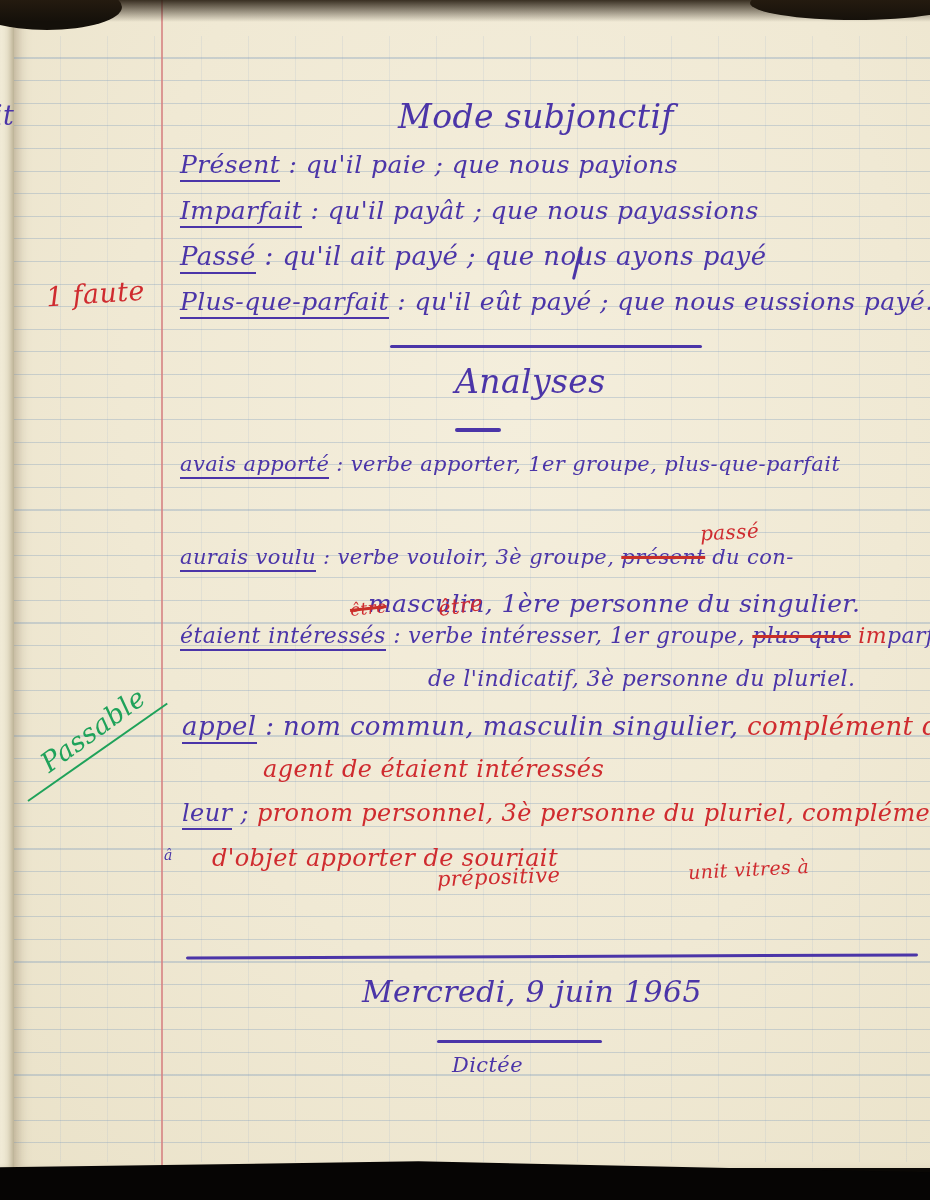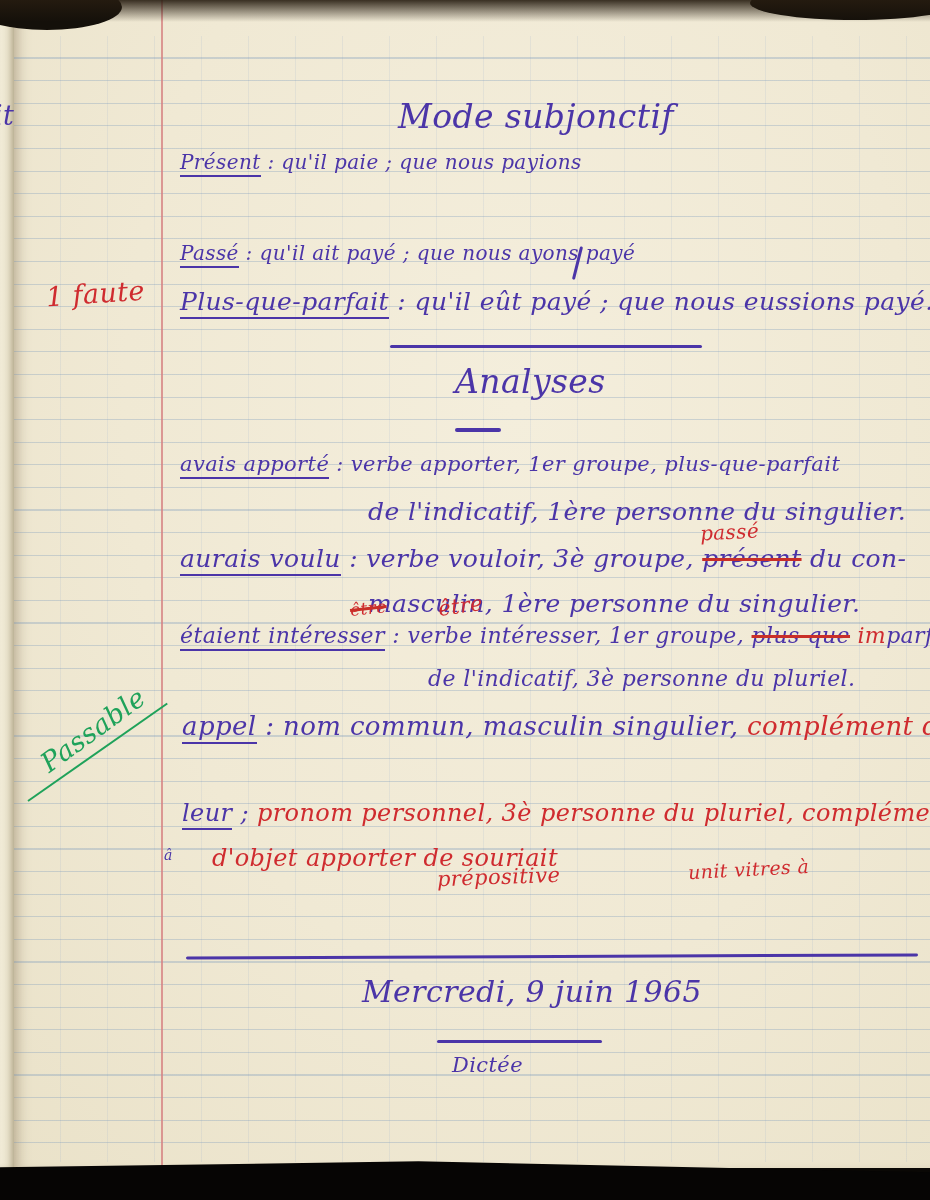--- a/index.html
+++ b/index.html
@@ -49,60 +49,63 @@
   </div>
 
   <div class="margin-line"></div>
 
   <div class="hw violet" style="left:-6px;top:102px;font-size:27px">it</div>
 
   <div class="hw red" style="left:46px;top:280px;font-size:27px;transform:rotate(-4deg)">1 faute</div>
 
   <div class="hw violet" style="left:398px;top:100px;font-size:33px">Mode subjonctif</div>
 
-  <div class="hw violet" style="left:180px;top:152px;font-size:20px">
+  <div class="hw violet" style="left:180px;top:152px;font-size:25px">
     <span class="u">Présent</span><span> : qu'il paie ; que nous payions</span>
   </div>
-  <div class="hw violet" style="left:180px;top:243px;font-size:20px">
+  <div class="hw violet" style="left:180px;top:198px;font-size:25px">
+    <span class="u">Imparfait</span><span> : qu'il payât ; que nous payassions</span>
+  </div>
+  <div class="hw violet" style="left:180px;top:243px;font-size:26px">
     <span class="u">Passé</span><span> : qu'il ait payé ; que nous ayons payé</span>
   </div>
   <div class="pen-slip"></div>
   <div class="hw violet" style="left:180px;top:289px;font-size:25px">
     <span class="u">Plus-que-parfait</span><span> : qu'il eût payé ; que nous eussions payé.</span>
   </div>
 
   <div class="rule" style="left:390px;top:345px;width:312px"></div>
 
   <div class="hw violet" style="left:455px;top:365px;font-size:33px">Analyses</div>
   <div class="rule" style="left:455px;top:428px;width:46px;height:4px"></div>
 
   <div class="hw violet" style="left:180px;top:453px;font-size:21px">
     <span class="u">avais apporté</span><span> : verbe apporter, 1er groupe, plus-que-parfait</span>
   </div>
-  <div class="hw violet" style="left:368px;top:499px;font-size:25px">de l'indicatif, 1ère personne du singulier.</div>
 
   <div class="hw red" style="left:700px;top:522px;font-size:20px;transform:rotate(-3deg)">passé</div>
-  <div class="hw violet" style="left:180px;top:546px;font-size:25px">
+  <div class="hw violet" style="left:180px;top:546px;font-size:21px">
     <span class="u">aurais voulu</span><span> : verbe vouloir, 3è groupe, </span><span class="strike">présent</span><span> du con-</span>
   </div>
   <div class="hw violet" style="left:368px;top:591px;font-size:25px">masculin, 1ère personne du singulier.</div>
 
   <div class="hw red strike" style="left:350px;top:600px;font-size:17px;transform:rotate(-6deg)">être</div>
   <div class="hw red" style="left:438px;top:595px;font-size:21px;transform:rotate(-8deg)">être</div>
   <div class="hw violet" style="left:180px;top:624px;font-size:22px">
-    <span class="u">étaient intéresser</span><span> : verbe intéresser, 1er groupe, </span><span class="strike">plus-que</span> <span class="red">im</span><span>parfait</span>
+    <span class="u">étaient intéressés</span><span> : verbe intéresser, 1er groupe, </span><span class="strike">plus-que</span> <span class="red">im</span><span>parfait</span>
   </div>
   <div class="hw violet" style="left:428px;top:667px;font-size:22px">de l'indicatif, 3è personne du pluriel.</div>
 
   <div class="hw green" style="left:44px;top:752px;font-size:27px;transform:rotate(-36deg);transform-origin:left center">Passable</div>
   <div class="green-line"></div>
 
   <div class="hw violet" style="left:182px;top:713px;font-size:26px">
     <span class="u">appel</span><span> : nom commun, masculin singulier, </span><span class="red">complément d'</span>
   </div>
+  <div class="hw red" style="left:263px;top:757px;font-size:24px">agent de étaient intéressés</div>
 
   <div class="hw violet" style="left:182px;top:801px;font-size:24px">
     <span class="u">leur</span><span> ; </span><span class="red">pronom personnel, 3è personne du pluriel, complément</span>
   </div>
   <div class="hw red" style="left:212px;top:846px;font-size:24px">d'objet apporter de souriait</div>
   <div class="hw violet" style="left:164px;top:848px;font-size:14px">â</div>
 
   <div class="hw red" style="left:437px;top:866px;font-size:21px;transform:rotate(-2deg)">prépositive</div>
   <div class="hw red" style="left:688px;top:860px;font-size:19px;transform:rotate(-3deg)">unit vitres à</div>
 

